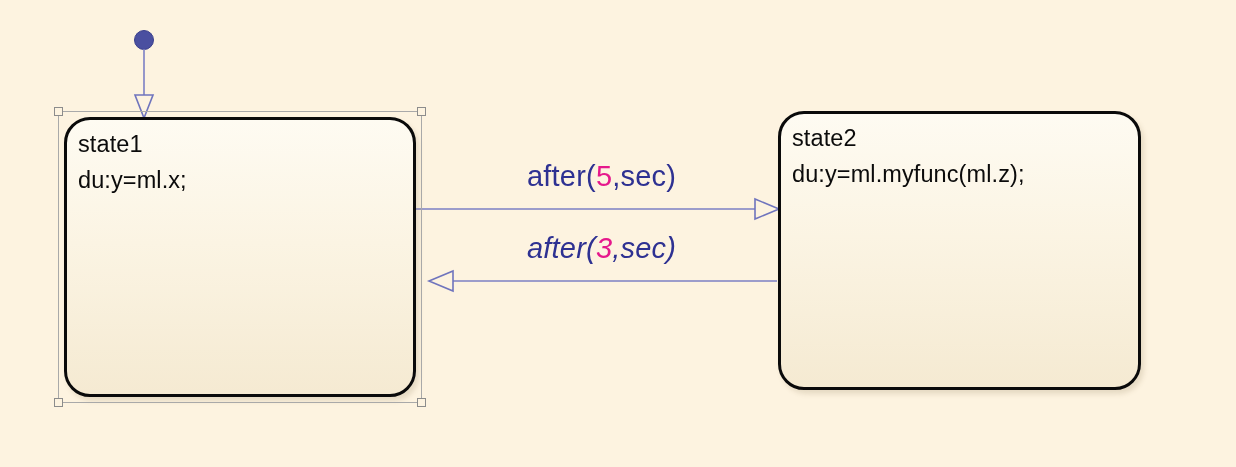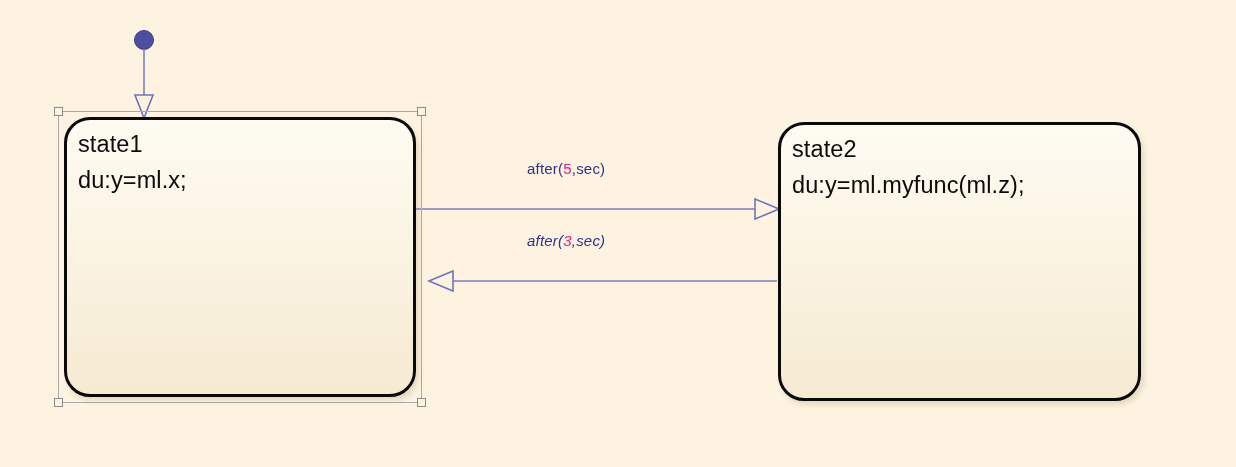--- a/index.html
+++ b/index.html
@@ -42,21 +42,21 @@
   }
 
   #state1 {
     left: 64px;
     top: 117px;
     width: 352px;
     height: 280px;
   }
   #state2 {
     left: 778px;
-    top: 122px;
+    top: 111px;
     width: 363px;
     height: 279px;
   }
 
   
   #selection-box {
     position: absolute;
     left: 58px;
     top: 111px;
     width: 364px;
@@ -84,21 +84,21 @@
     left: 0;
     top: 0;
     width: 1236px;
     height: 467px;
     overflow: visible;
   }
 
   
   .tlabel {
     position: absolute;
-    font-size: 15px;
+    font-size: 29px;
     white-space: pre;
     color: #2E3192;
     letter-spacing: 0.2px;
   }
   .tlabel .num { color: #E6188C; }
   #label-1 { left: 527px; top: 160px; }
   #label-2 { left: 527px; top: 232px; font-style: italic; }
 </style>
 </head>
 <body>

